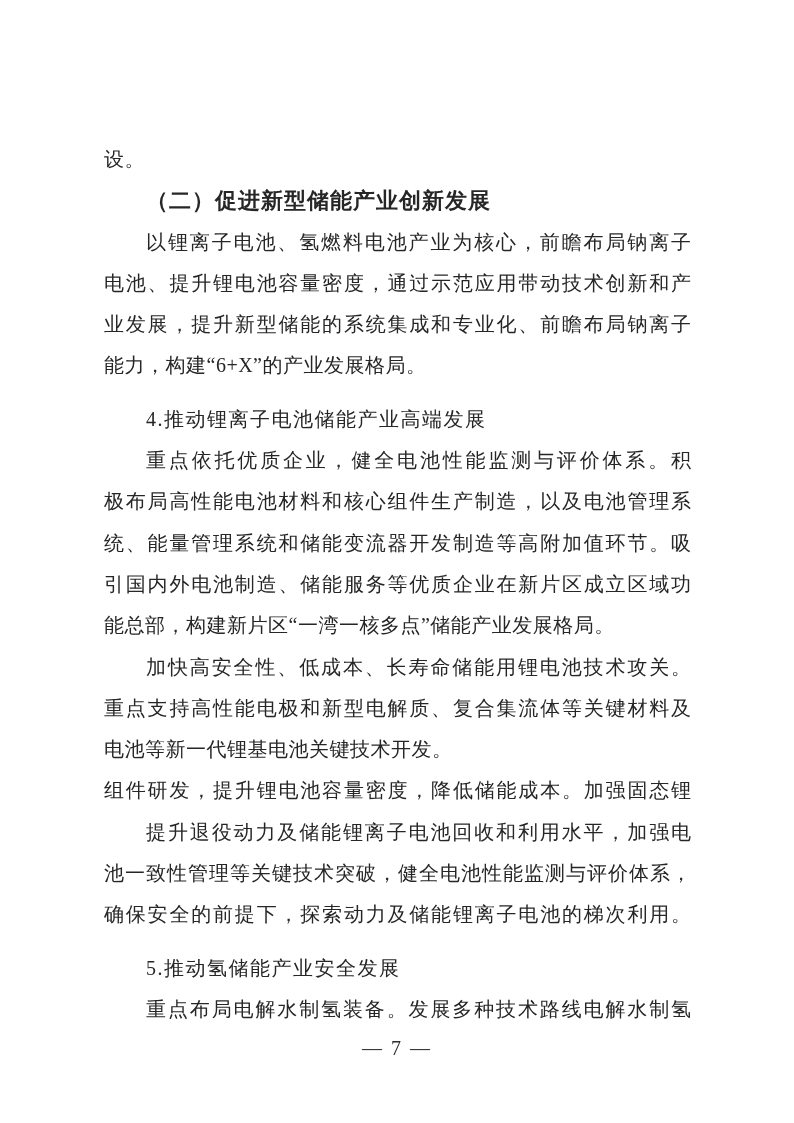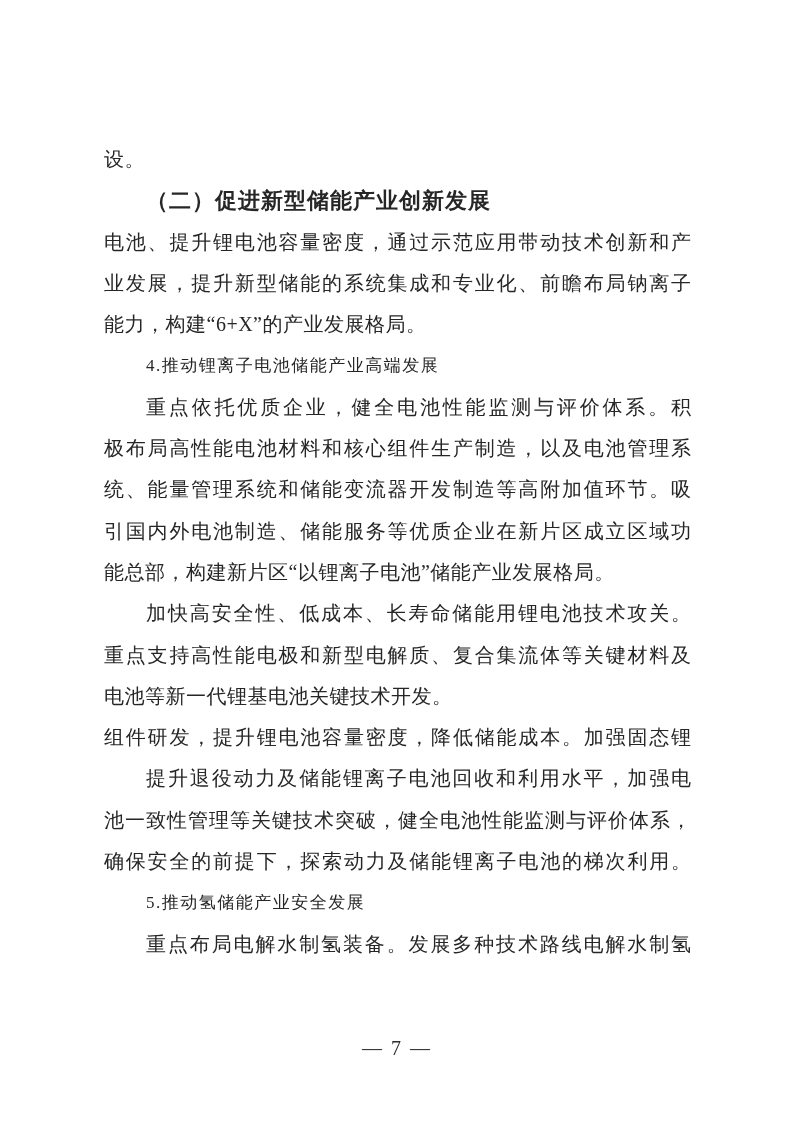--- a/index.html
+++ b/index.html
@@ -46,51 +46,53 @@
     text-indent: 42px;
   }
   
   .line.h1 {
     font-weight: 700;
     font-size: 22px;
     letter-spacing: 1px;
   }
   
   .line.h2 {
-    font-size: 17px;
+    font-size: 20px;
     letter-spacing: 1.5px;
+    margin-top: 12px;
   }
   .footer {
     position: absolute;
     left: 0;
     top: 1034px;
     width: 100%;
     text-align: center;
     font-size: 20px;
     line-height: 28px;
     color: #2b2b2b;
     letter-spacing: 2px;
   }
 </style>
 </head>
 <body>
 
 <div class="page">
   <div class="content">
     <div class="line">设。</div>
     <div class="line h1 indent">（二）促进新型储能产业创新发展</div>
+    <div class="line j indent">以锂离子电池、氢燃料电池产业为核心，前瞻布局钠离子</div>
     <div class="line j">电池、提升锂电池容量密度，通过示范应用带动技术创新和产</div>
     <div class="line j">业发展，提升新型储能的系统集成和专业化、前瞻布局钠离子</div>
     <div class="line">能力，构建“6+X”的产业发展格局。</div>
     <div class="line h2 indent">4.推动锂离子电池储能产业高端发展</div>
     <div class="line j indent">重点依托优质企业，健全电池性能监测与评价体系。积</div>
     <div class="line j">极布局高性能电池材料和核心组件生产制造，以及电池管理系</div>
     <div class="line j">统、能量管理系统和储能变流器开发制造等高附加值环节。吸</div>
     <div class="line j">引国内外电池制造、储能服务等优质企业在新片区成立区域功</div>
-    <div class="line">能总部，构建新片区“以锂离子电池”储能产业发展格局。</div>
+    <div class="line">能总部，构建新片区“一湾一核多点”储能产业发展格局。</div>
     <div class="line j indent">加快高安全性、低成本、长寿命储能用锂电池技术攻关。</div>
     <div class="line j">重点支持高性能电极和新型电解质、复合集流体等关键材料及</div>
     <div class="line">电池等新一代锂基电池关键技术开发。</div>
     <div class="line j">组件研发，提升锂电池容量密度，降低储能成本。加强固态锂</div>
     <div class="line j indent">提升退役动力及储能锂离子电池回收和利用水平，加强电</div>
     <div class="line j">池一致性管理等关键技术突破，健全电池性能监测与评价体系，</div>
     <div class="line j">确保安全的前提下，探索动力及储能锂离子电池的梯次利用。</div>
     <div class="line h2 indent">5.推动氢储能产业安全发展</div>
     <div class="line j indent">重点布局电解水制氢装备。发展多种技术路线电解水制氢</div>
   </div>

